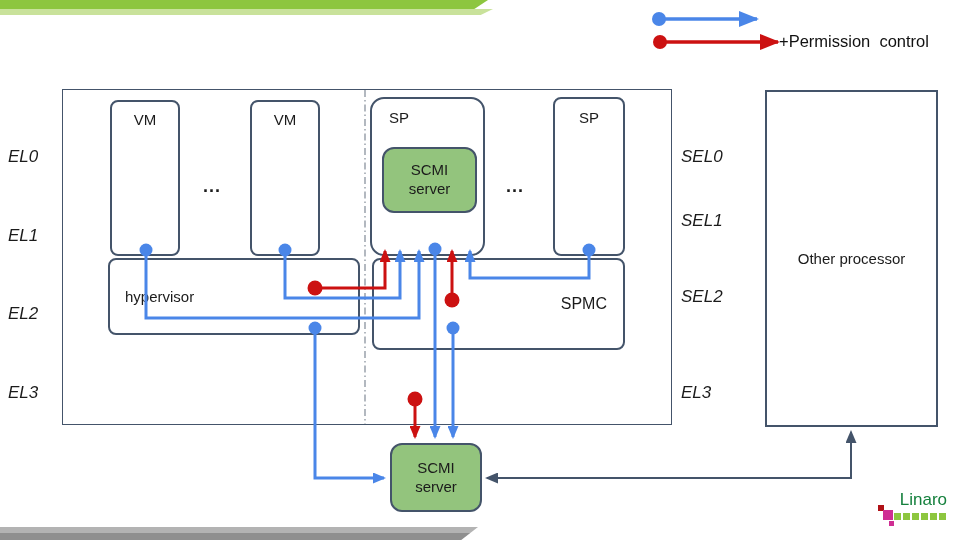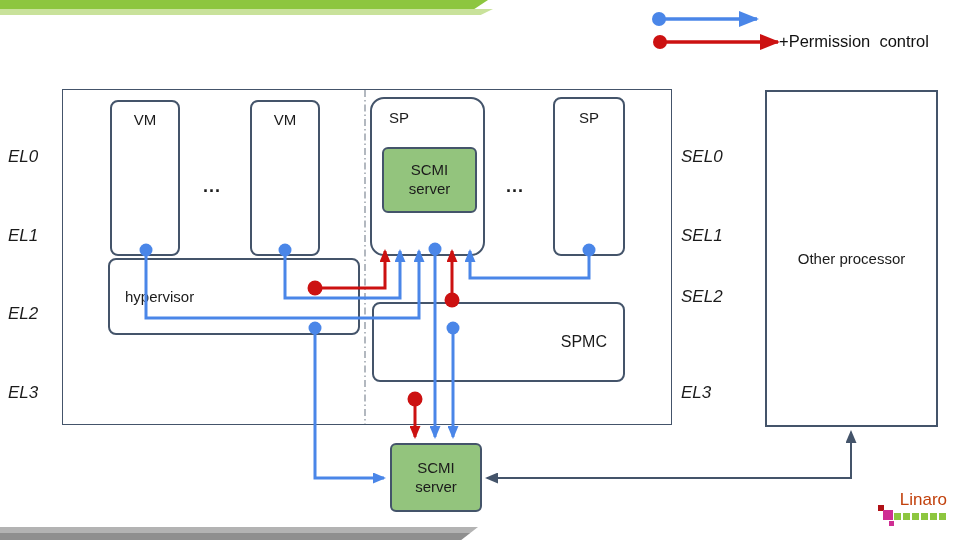--- a/index.html
+++ b/index.html
@@ -12,32 +12,32 @@
     clip-path:polygon(0 0,100% 0,97.2% 100%,0 100%);}
   #bar-green-light{left:0;top:9px;width:493px;height:6px;
     background:var(--header-green-light,#c9e29b);
     clip-path:polygon(0 0,100% 0,97.5% 100%,0 100%);}
   #bar-gray-footer{left:0;top:527px;width:478px;height:13px;
     background:linear-gradient(#b3b3b3 0 45%,#8f8f8f 45% 100%);
     clip-path:polygon(0 0,100% 0,96.5% 100%,0 100%);}
   
   .box{position:absolute;border:2px solid var(--box-border,#44546a);background:#fff;box-sizing:border-box;}
   .rounded{border-radius:8px;}
-  .green{background:var(--scmi-fill,#93c47d);border-radius:6px;
+  .green{background:var(--scmi-fill,#93c47d);border-radius:12px;
          display:flex;align-items:center;justify-content:center;text-align:center;
          font-size:15px;line-height:1.25;}
   .lvl{position:absolute;font-size:17px;font-weight:normal;font-style:italic;color:#1b1b1b;margin-top:17px;}
   .lbl{font-size:15px;}
   .legend-text{position:absolute;font-size:16.5px;color:#111;white-space:pre;}
   svg{position:absolute;left:0;top:0;pointer-events:none;}
   #overlay{z-index:20;}
   .ellipsis{position:absolute;font-size:18px;font-weight:bold;letter-spacing:1px;}
   
   #logo{left:876px;top:490px;width:74px;height:40px;z-index:30;}
-  #logo .word{position:absolute;right:3px;top:0;font-size:17px;color:#c2410c;}
+  #logo .word{position:absolute;right:3px;top:0;font-size:17px;color:#15803d;}
   #logo .gsq{position:absolute;top:23px;width:7px;height:7px;background:var(--header-green-dark,#8dc63f);}
   #logo .m1{position:absolute;left:2px;top:15px;width:6px;height:6px;background:#b01116;}
   #logo .m2{position:absolute;left:7px;top:20px;width:10px;height:10px;background:#cf2e93;}
   #logo .m3{position:absolute;left:13px;top:31px;width:5px;height:5px;background:#cf2e93;}
 </style>
 </head>
 <body>
 
 <div id="stage">
 
@@ -67,35 +67,35 @@
     <span style="width:55px;">SCMI server</span>
   </div>
   <div class="ellipsis" style="left:506px;top:176px;">...</div>
   <div class="box rounded" style="left:553px;top:97px;width:72px;height:159px;text-align:center;">
     <div class="lbl" style="padding-top:10px;">SP</div>
   </div>
 
   <div class="box rounded" style="left:108px;top:258px;width:252px;height:77px;display:flex;align-items:center;">
     <span class="lbl" style="padding-left:15px;">hypervisor</span>
   </div>
-  <div class="box rounded" style="left:372px;top:258px;width:253px;height:80px;display:flex;align-items:center;justify-content:flex-end;margin-top:44px;">
+  <div class="box rounded" style="left:372px;top:258px;width:253px;height:92px;display:flex;align-items:center;justify-content:flex-end;">
     <span style="padding-right:16px;font-size:16px;">SPMC</span>
   </div>
 
 
   <div class="green abs" style="left:390px;top:443px;width:92px;height:69px;border:2px solid var(--box-border,#44546a);box-sizing:border-box;z-index:15;">
     <span style="width:55px;">SCMI server</span>
   </div>
 
   <div class="lvl" style="left:8px;top:130px;">EL0</div>
   <div class="lvl" style="left:8px;top:209px;">EL1</div>
   <div class="lvl" style="left:8px;top:287px;">EL2</div>
   <div class="lvl" style="left:8px;top:366px;">EL3</div>
   <div class="lvl" style="left:681px;top:130px;">SEL0</div>
-  <div class="lvl" style="left:681px;top:209px;">SEL1</div>
+  <div class="lvl" style="left:681px;top:194px;">SEL1</div>
   <div class="lvl" style="left:681px;top:270px;">SEL2</div>
   <div class="lvl" style="left:681px;top:366px;">EL3</div>
 
   <svg id="overlay" width="960" height="540" viewBox="0 0 960 540">
     <defs>
       <marker id="m-blue" markerUnits="userSpaceOnUse" markerWidth="13" markerHeight="11" refX="11" refY="5.5" orient="auto-start-reverse">
         <path d="M0,0 L13,5.5 L0,11 z" style="fill:var(--resources-arrow,#4a86e8)"></path>
       </marker>
       <marker id="m-red" markerUnits="userSpaceOnUse" markerWidth="13" markerHeight="11" refX="11" refY="5.5" orient="auto-start-reverse">
         <path d="M0,0 L13,5.5 L0,11 z" style="fill:var(--permission-arrow,#cc1111)"></path>

